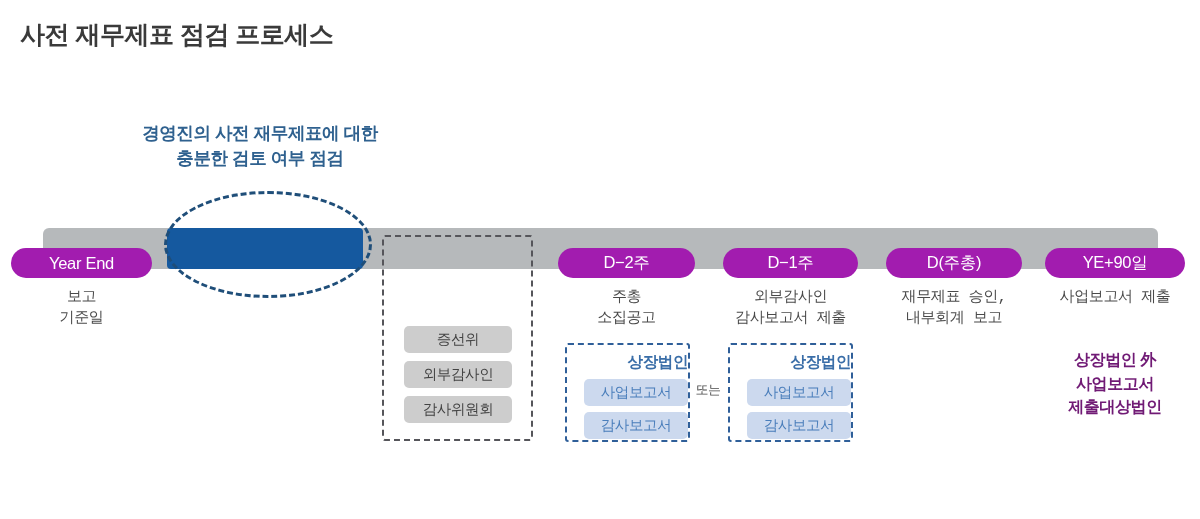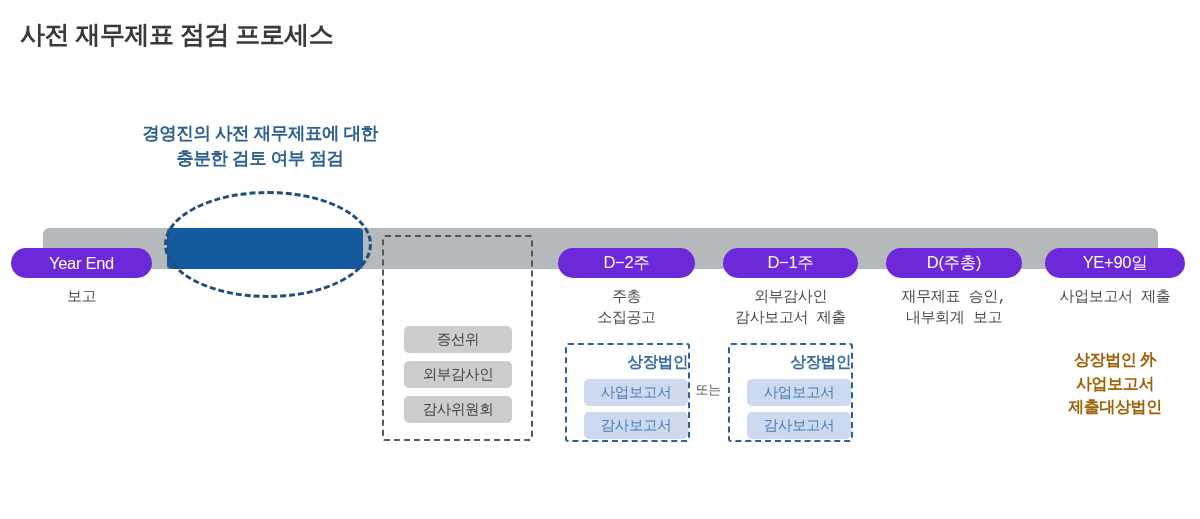--- a/index.html
+++ b/index.html
@@ -81,21 +81,21 @@
   }
 
   
   .milestone {
     position: absolute;
     top: 248px;
   }
   .pill {
     height: 30px;
     border-radius: 15px;
-    background: #6d28d9;
+    background: #a21caf;
     color: #ffffff;
     display: flex;
     align-items: center;
     justify-content: center;
     font-size: 16.5px;
     font-weight: 500;
     letter-spacing: -0.3px;
     white-space: nowrap;
     box-sizing: border-box;
   }
@@ -194,21 +194,21 @@
     color: #3a6ea8;
     letter-spacing: -0.4px;
   }
   .footnote .line { display: block; white-space: nowrap; }
   .note-blue {
     position: absolute;
     text-align: center;
     font-size: 16px;
     font-weight: 700;
     line-height: 1.48;
-    color: #a16207;
+    color: #701a75;
     letter-spacing: -0.4px;
   }
   .note-blue .line { display: block; white-space: nowrap; }
 </style>
 </head>
 <body>
 
 <div id="canvas">
 
   <div id="page-title">사전 재무제표 점검 프로세스</div>
@@ -221,20 +221,21 @@
   <div id="timeline-bar"></div>
   <div id="timeline-highlight"></div>
   <div id="focus-ellipse"></div>
 
   <div class="group-box dark" style="left:382px; top:235px; width:151px; height:206px;"></div>
 
   <div class="milestone" style="left:11px; width:141px;">
     <div class="pill">Year End</div>
     <div class="caption">
       <span class="line">보고</span>
+      <span class="line">기준일</span>
     </div>
   </div>
 
 
   <div class="chip-stack" style="left:404px; top:326px; width:108px;">
     <div class="chip gray">증선위</div>
     <div class="chip gray">외부감사인</div>
     <div class="chip gray">감사위원회</div>
   </div>
 

